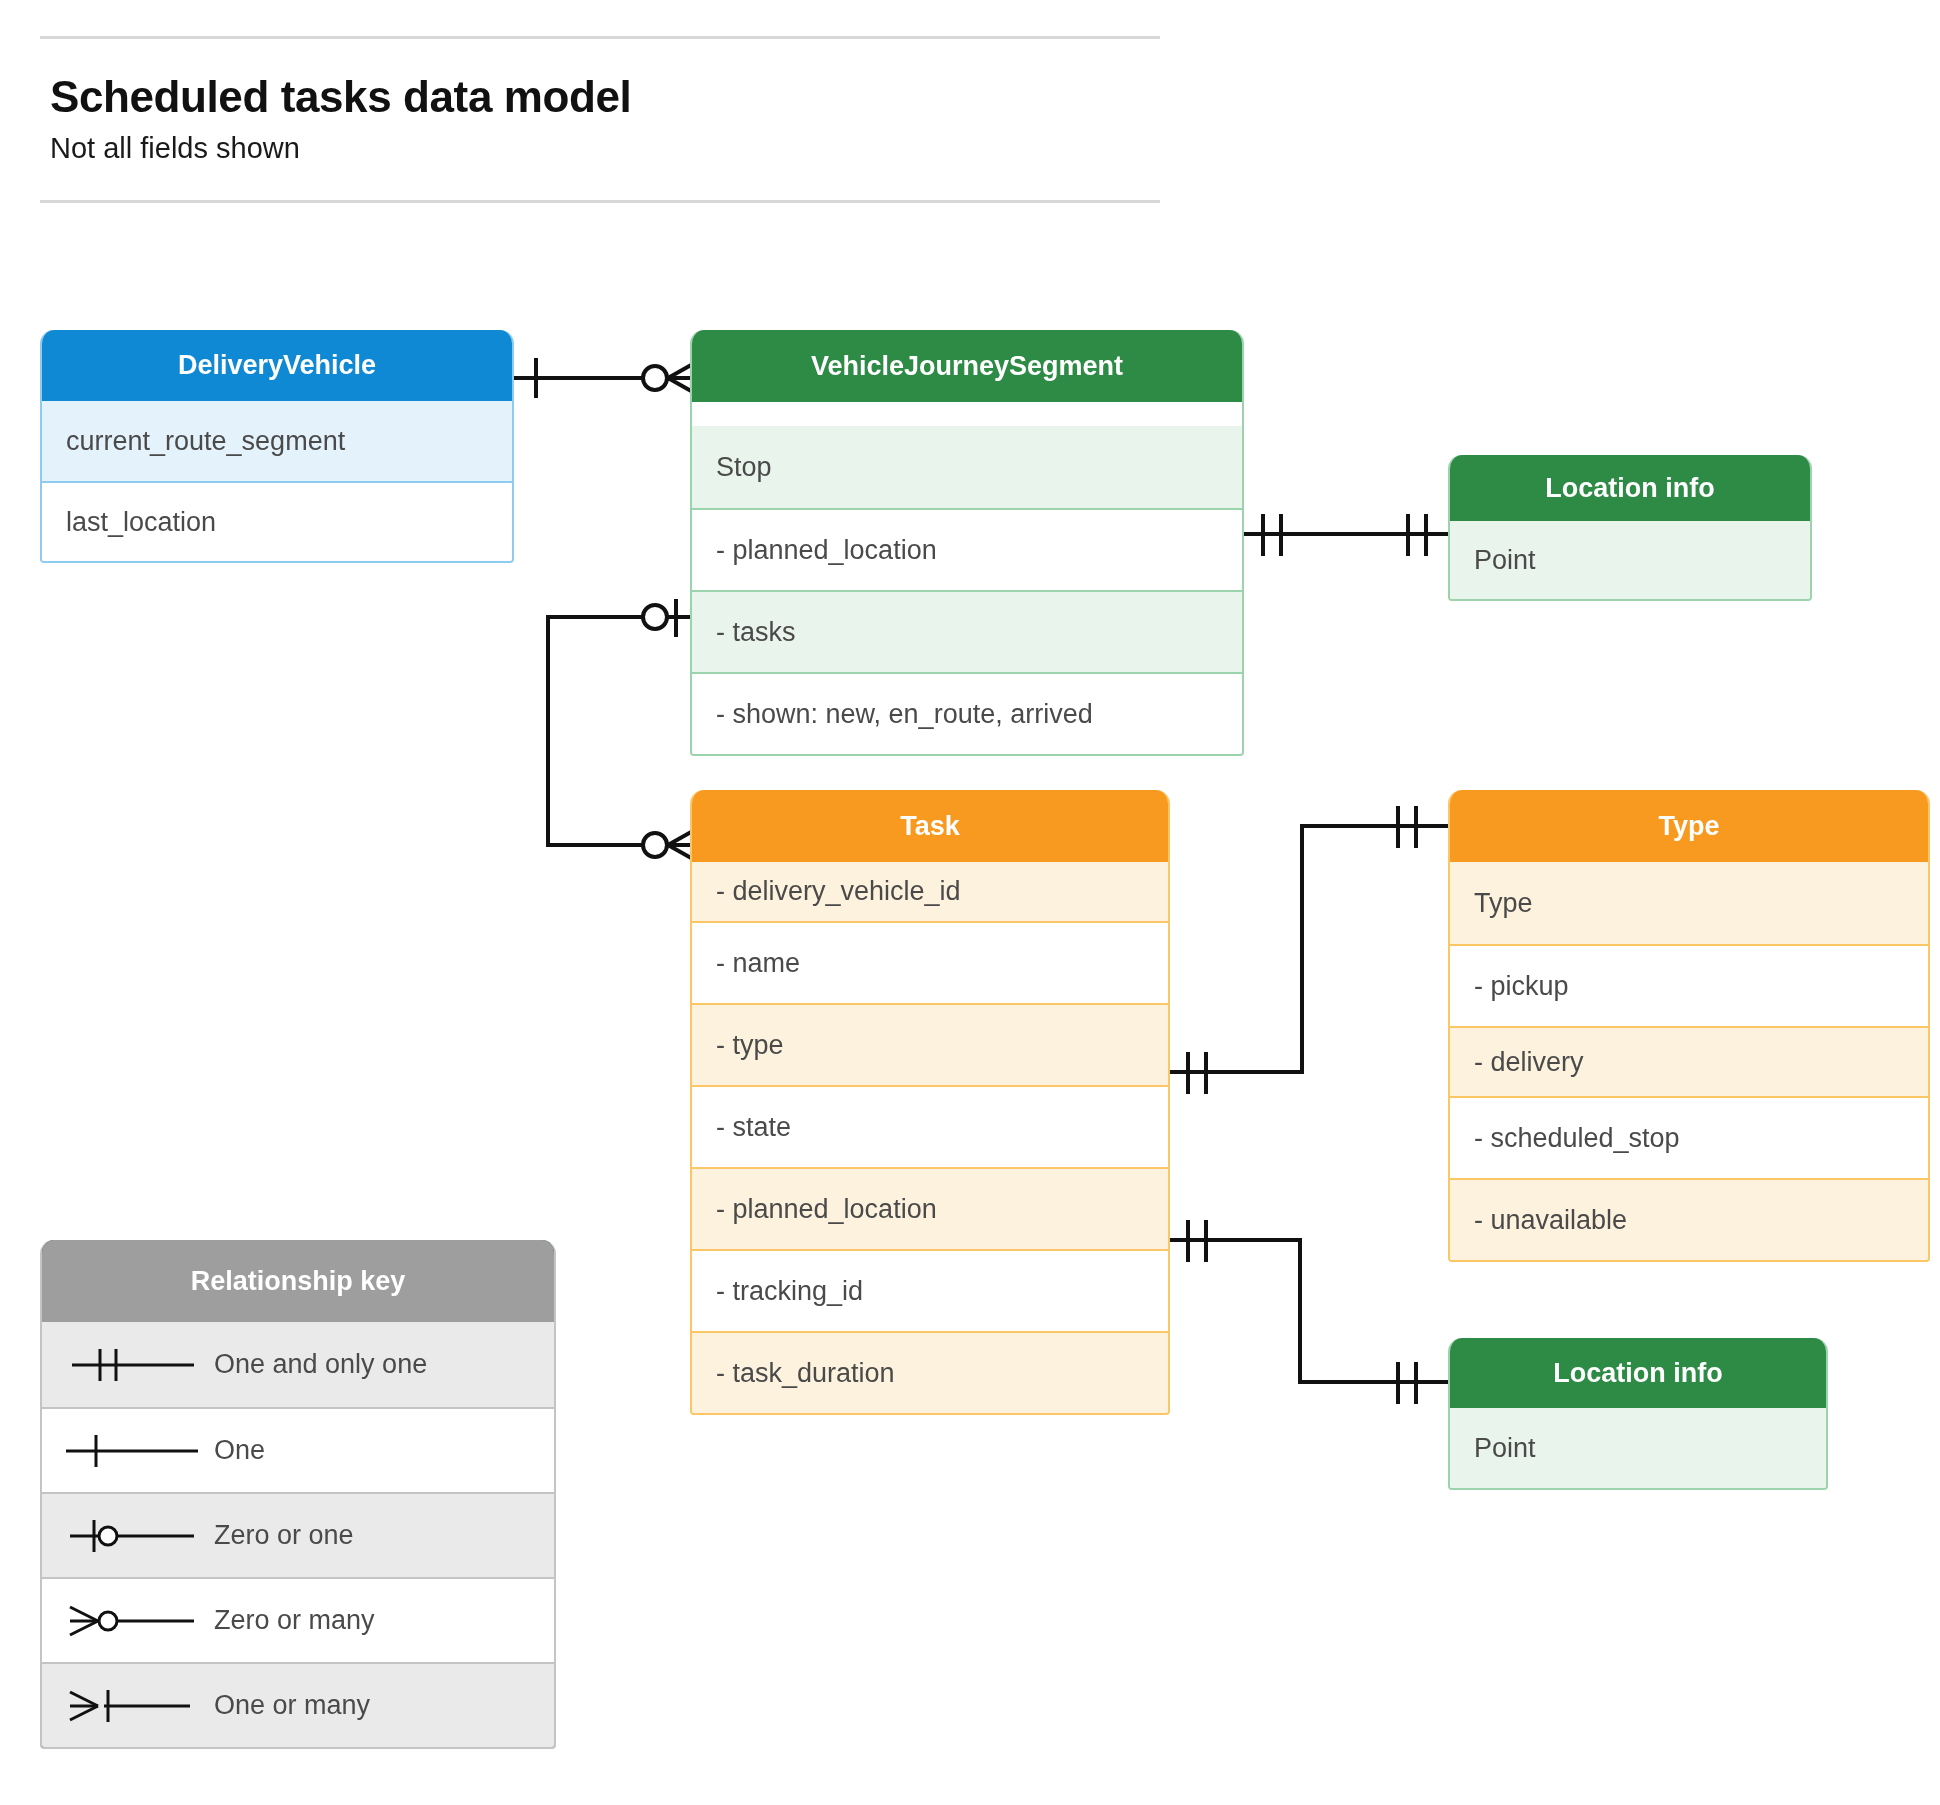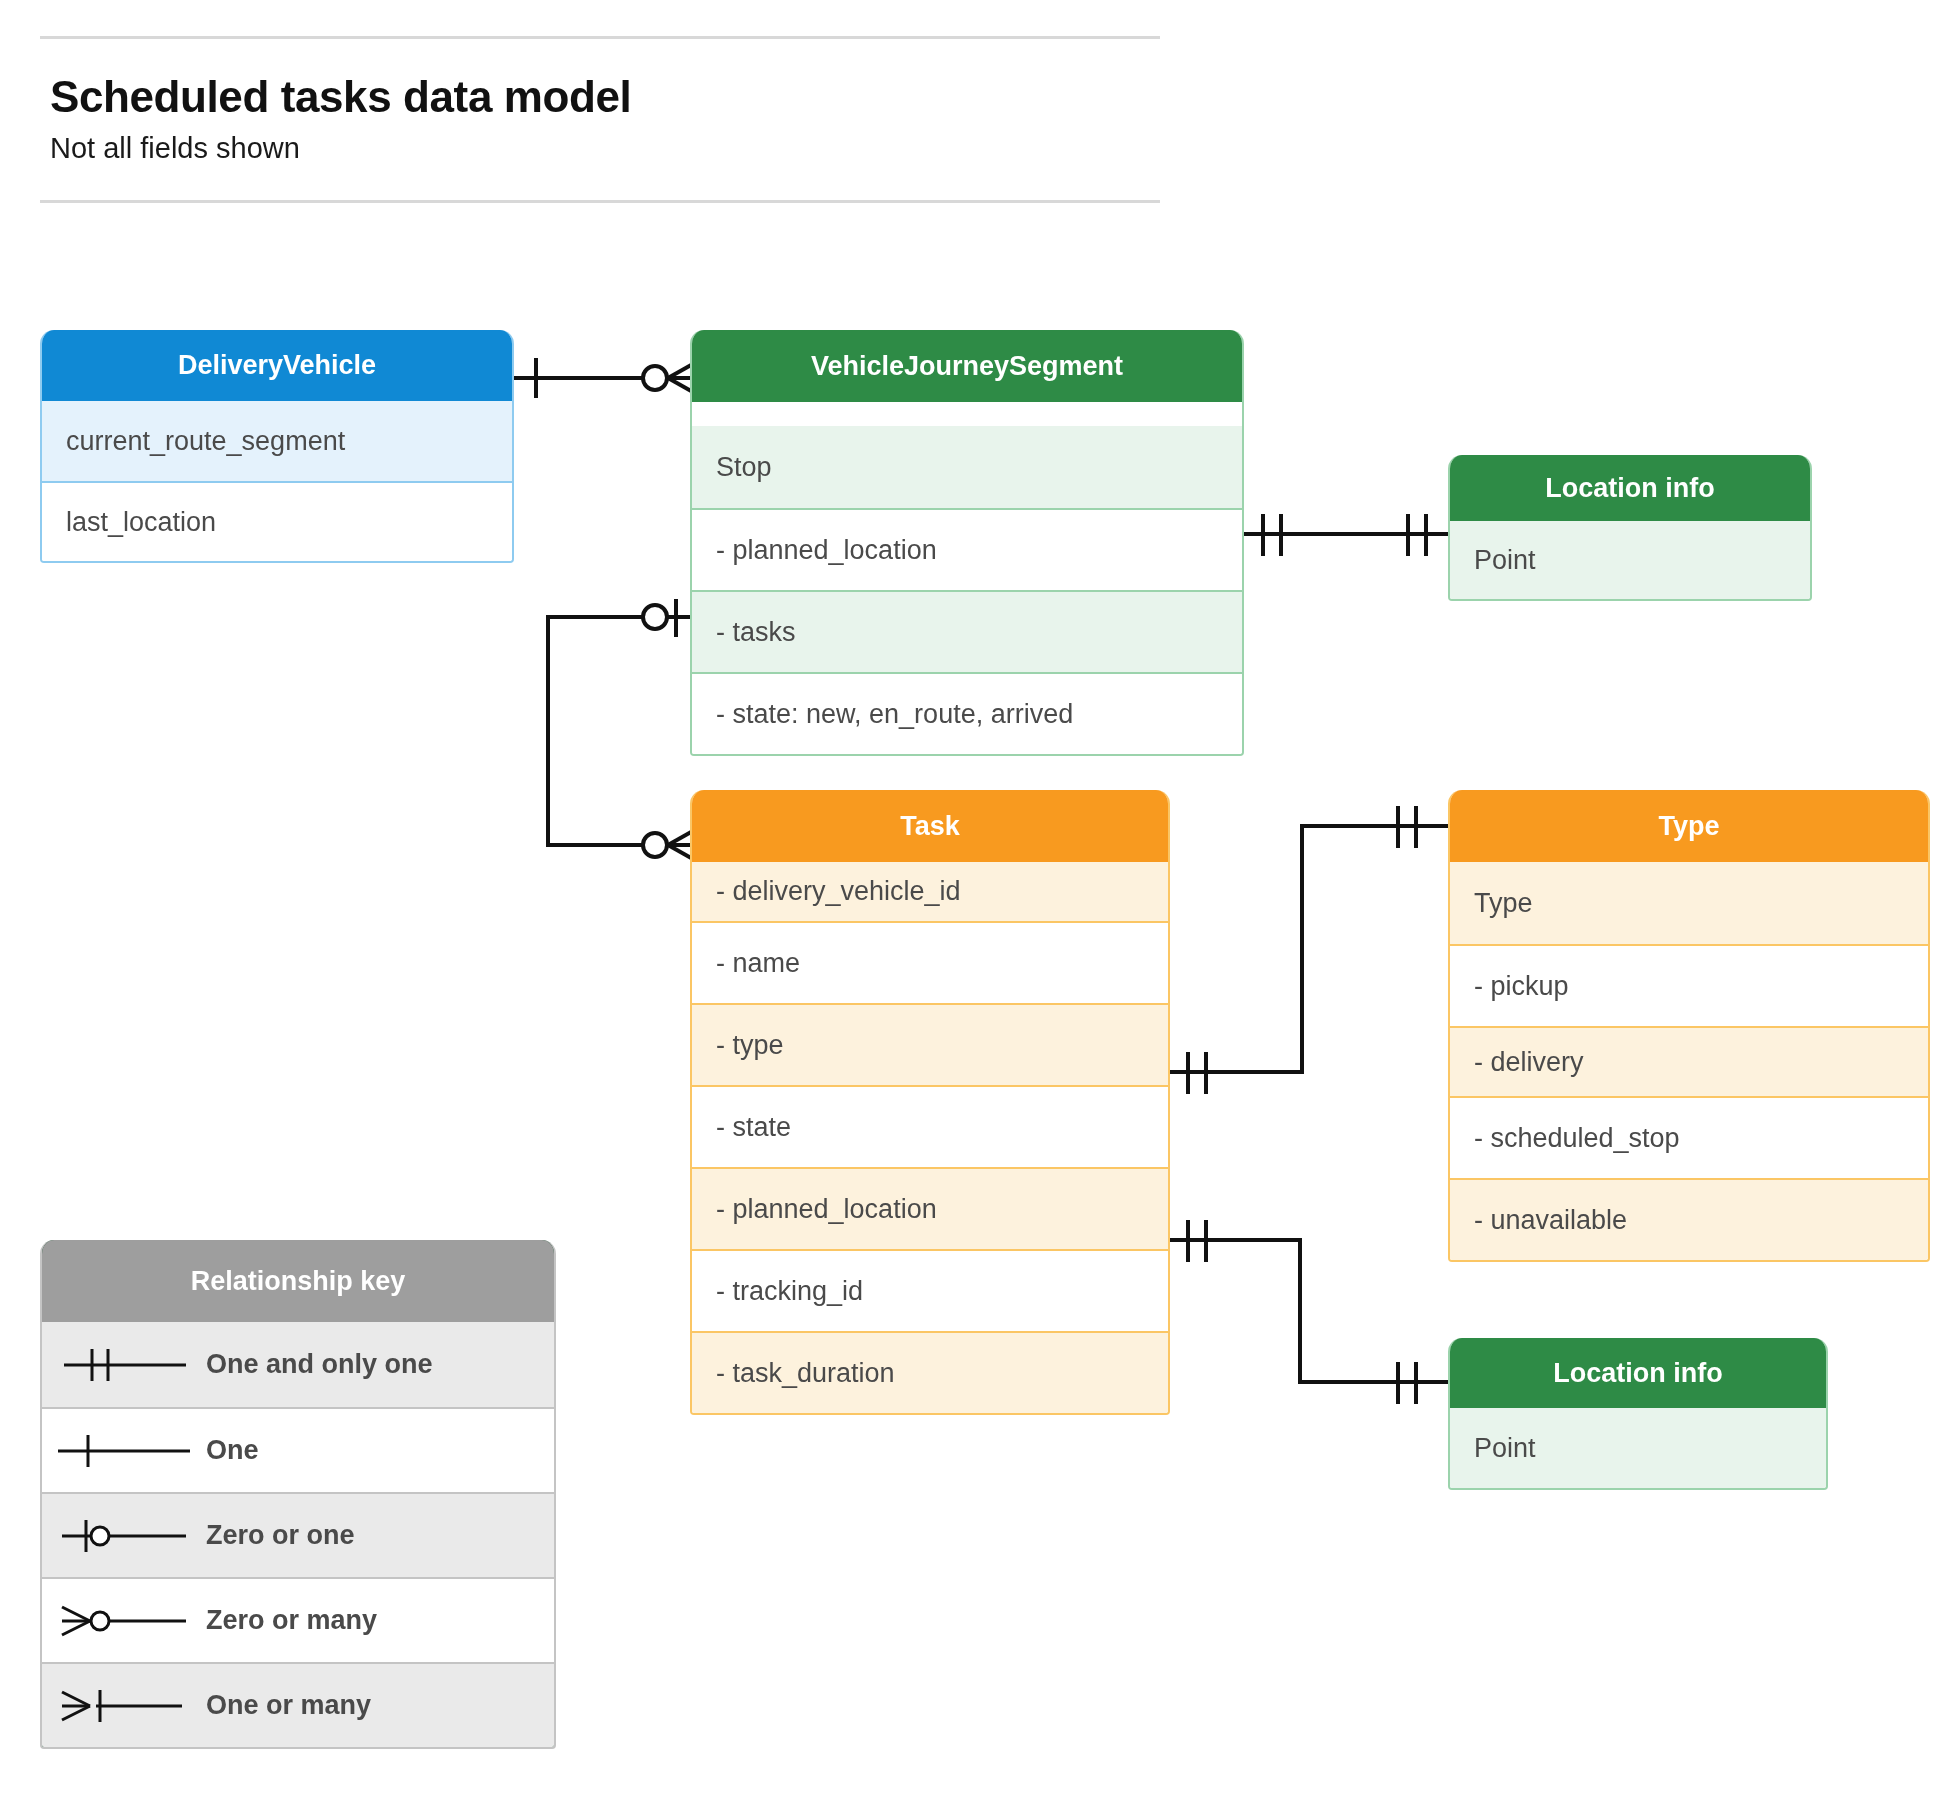--- a/index.html
+++ b/index.html
@@ -35,21 +35,21 @@
   .t-orange{border:2px solid #fbc664;border-top:none;background:#fff;}
   .t-orange .erow{background:#ffffff;border-top-color:#fbc664;}
   .t-orange .erow.alt{background:#fdf2dd;}
 
   
   .t-grey .ehead{background:#9e9e9e;}
   .t-grey{border:2px solid #c4c4c4;border-top:none;background:#14532d;}
   .t-grey .erow{background:#ffffff;border-top-color:#c4c4c4;}
   .t-grey .erow.alt{background:#eaeaea;}
 
-  .legend-row{padding-left:4px;font-weight:bold;}
+  .legend-row{padding-left:12px;}
   .legend-sym{width:160px;flex:0 0 160px;display:flex;align-items:center;justify-content:center;}
   .legend-lab{font-size:27px;color:#4a4a4a;}
 
   #wires{position:absolute;left:0;top:0;width:1940px;height:1805px;pointer-events:none;}
   #wires line,#wires path,#wires polyline{stroke:#111;stroke-width:4;fill:none;}
   #wires circle{stroke:#111;stroke-width:4;fill:#fff;}
 </style>
 </head>
 <body>
 
@@ -114,21 +114,21 @@
     <div class="ehead" style="height:71px;">DeliveryVehicle</div>
     <div class="erow alt" style="height:80px;border-top:none;">current_route_segment</div>
     <div class="erow" style="height:80px;">last_location</div>
   </div>
 
   <div class="entity t-green" style="left:690px;top:330px;width:550px;">
     <div class="ehead" style="height:72px;">VehicleJourneySegment</div>
     <div class="erow alt" style="height:82px;border-top:none;margin-top:24px;">Stop</div>
     <div class="erow" style="height:82px;">-  planned_location</div>
     <div class="erow alt" style="height:82px;">- tasks</div>
-    <div class="erow" style="height:82px;">- state: new, en_route, arrived</div>
+    <div class="erow" style="height:82px;">- shown: new, en_route, arrived</div>
   </div>
 
   <div class="entity t-green" style="left:1448px;top:455px;width:360px;">
     <div class="ehead" style="height:66px;">Location info</div>
     <div class="erow alt" style="height:78px;border-top:none;">Point</div>
   </div>
 
   <div class="entity t-orange" style="left:690px;top:790px;width:476px;">
     <div class="ehead" style="height:72px;text-align:right;">Task</div>
     <div class="erow alt" style="height:59px;border-top:none;">- delivery_vehicle_id</div>

